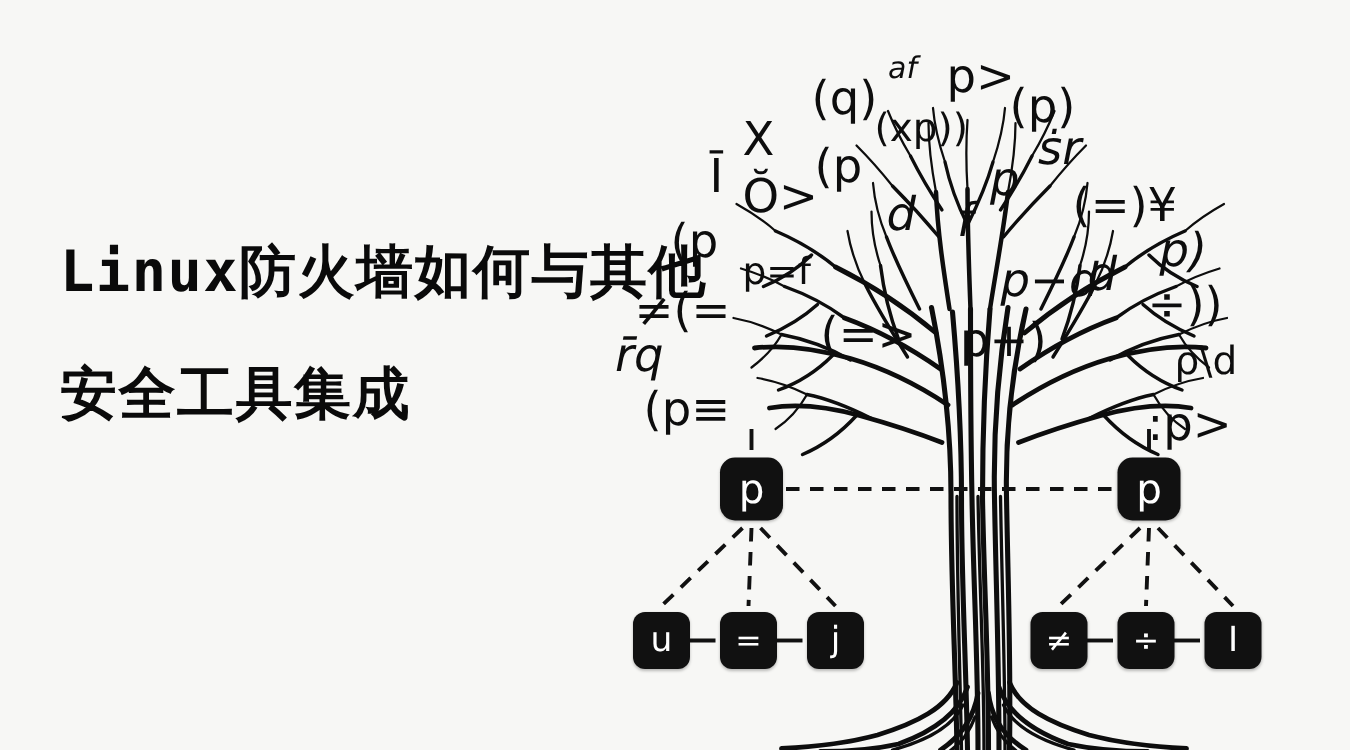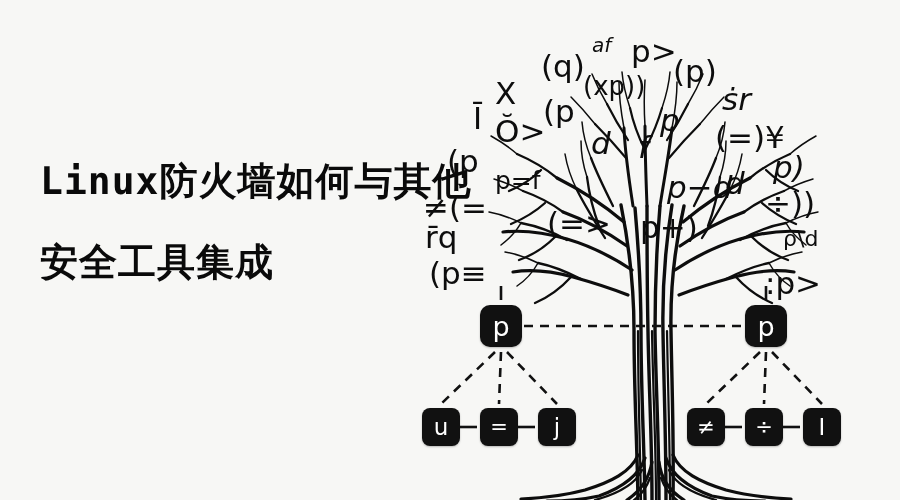--- a/index.html
+++ b/index.html
@@ -246,34 +246,34 @@
     <span class="canopy-symbol" style="left:592px; top:35px;  font-size:20px; font-style:italic;">af</span>
     <span class="canopy-symbol" style="left:631px; top:36px;  font-size:31px;">p&gt;</span>
     <span class="canopy-symbol" style="left:673px; top:56px;  font-size:31px;">(p)</span>
     <span class="canopy-symbol" style="left:583px; top:73px;  font-size:26px;">(xp))</span>
     <span class="canopy-symbol" style="left:473px; top:103px; font-size:31px;">Ī</span>
     <span class="canopy-symbol" style="left:495px; top:116px; font-size:31px;">Ŏ&gt;</span>
     <span class="canopy-symbol" style="left:543px; top:96px;  font-size:31px;">(p</span>
     <span class="canopy-symbol" style="left:591px; top:128px; font-size:31px; font-style:italic;">d</span>
     <span class="canopy-symbol" style="left:638px; top:132px; font-size:31px; font-style:italic;">f</span>
     <span class="canopy-symbol" style="left:660px; top:105px; font-size:31px; font-style:italic;">p</span>
-    <span class="canopy-symbol" style="left:722px; top:84px;  font-size:31px; font-style:italic;">ṡr</span>
+    <span class="canopy-symbol" style="left:692px; top:84px;  font-size:31px; font-style:italic;">ṡr</span>
     <span class="canopy-symbol" style="left:715px; top:122px; font-size:31px;">(=)</span>
     <span class="canopy-symbol" style="left:765px; top:122px; font-size:31px;">¥</span>
     <span class="canopy-symbol" style="left:447px; top:146px; font-size:31px;">(p</span>
     <span class="canopy-symbol" style="left:495px; top:168px; font-size:25px;">p=f</span>
     <span class="canopy-symbol" style="left:423px; top:192px; font-size:31px;">≠(=</span>
     <span class="canopy-symbol" style="left:667px; top:172px; font-size:31px;font-style:italic;">p−d</span>
     <span class="canopy-symbol" style="left:725px; top:168px; font-size:31px; font-style:italic;">d</span>
     <span class="canopy-symbol" style="left:773px; top:152px; font-size:31px; font-style:italic;">p)</span>
     <span class="canopy-symbol" style="left:765px; top:188px; font-size:31px;">÷))</span>
     <span class="canopy-symbol" style="left:547px; top:208px; font-size:31px;">(=&gt;</span>
     <span class="canopy-symbol" style="left:640px; top:212px; font-size:31px;">p+)</span>
-    <span class="canopy-symbol" style="left:425px; top:222px; font-size:31px; ">r̄q</span>
-    <span class="canopy-symbol" style="left:783px; top:228px; font-size:22px;">ρ\d</span>
+    <span class="canopy-symbol" style="left:410px; top:222px; font-size:31px; font-style:italic;">r̄q</span>
+    <span class="canopy-symbol" style="left:783px; top:228px; font-size:26px;">ρ\d</span>
     <span class="canopy-symbol" style="left:429px; top:258px; font-size:31px;">(p≡</span>
     <span class="canopy-symbol" style="left:765px; top:268px; font-size:31px;">:p&gt;</span>
   </div>
 
   <div id="connectors">
     <svg viewBox="0 0 505 500" xmlns="http://www.w3.org/2000/svg" aria-hidden="true">
       <g stroke="#111111" stroke-width="2.6" fill="none" stroke-dasharray="9 7" stroke-linecap="butt">
 
         <line x1="129" y1="326" x2="350" y2="326"></line>
 

